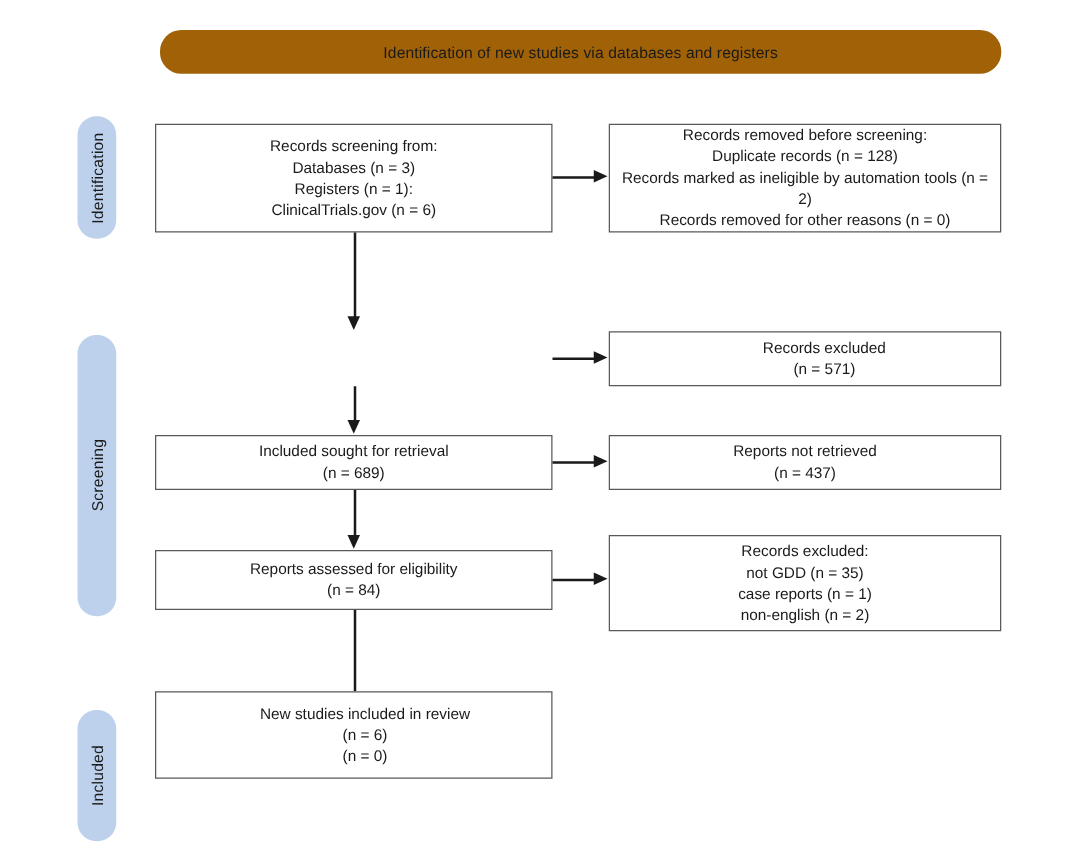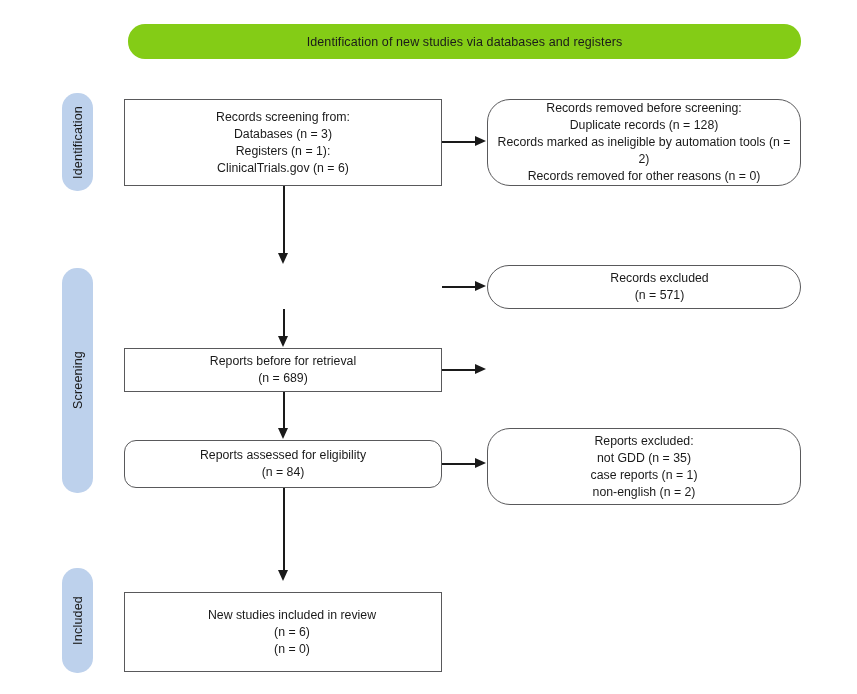--- a/index.html
+++ b/index.html
@@ -20,21 +20,21 @@
     overflow: hidden;
   }
 
   
   .banner {
     position: absolute;
     left: 128px;
     top: 24px;
     width: 673px;
     height: 35px;
-    background: #84cc16;
+    background: #a16207;
     border-radius: 17px;
     display: flex;
     align-items: center;
     justify-content: center;
   }
   .banner-text {
     font-size: 12.5px;
     color: #1a1a1a;
     letter-spacing: 0.1px;
     white-space: nowrap;
@@ -80,31 +80,31 @@
     color: #1a1a1a;
     line-height: 17px;
     text-align: center;
     white-space: nowrap;
   }
   .box.wrap .line { white-space: normal; }
 
   
   .col-left  { left: 124px; width: 318px; }
   
-  .col-right { left: 487px; width: 314px; border-radius: 23px; }
+  .col-right { left: 487px; width: 314px; }
 
   .box-identified   { top: 99px;  height: 87px; }
   .box-removed      { top: 99px;  height: 87px; }
   .box-screened     { top: 265px; height: 44px; }
   .box-excluded1    { top: 265px; height: 44px; padding-left: 37px; }
   .box-sought       { top: 348px; height: 44px; }
   .box-notretrieved { top: 348px; height: 44px; }
-  .box-assessed     { top: 440px; height: 48px; border-radius: 12px; }
+  .box-assessed     { top: 440px; height: 48px; }
   .box-excluded2    { top: 428px; height: 77px; }
-  .box-included     { top: 592px; height: 80px; padding-left: 24px; }
+  .box-included     { top: 553px; height: 70px; padding-left: 24px; }
 
   
   .conn {
     position: absolute;
     background: #1a1a1a;
   }
   .conn.h { height: 1.6px; }
   .conn.v { width: 1.6px; }
 
   .arrowhead {
@@ -168,38 +168,42 @@
     <div class="line">(n = 571)</div>
   </div>
 
   <div class="conn h" style="left:442px; top:286px; width:34px;"></div>
   <div class="arrowhead right" style="left:475px; top:281px;"></div>
 
   <div class="conn v" style="left:283px; top:309px; height:28px;"></div>
   <div class="arrowhead down" style="left:277.5px; top:336px;"></div>
 
   <div class="box col-left box-sought">
-    <div class="line">Reports before for retrieval</div>
+    <div class="line">Included sought for retrieval</div>
     <div class="line">(n = 689)</div>
   </div>
 
+  <div class="box col-right box-notretrieved">
+    <div class="line">Reports not retrieved</div>
+    <div class="line">(n = 437)</div>
+  </div>
 
   <div class="conn h" style="left:442px; top:369px; width:34px;"></div>
   <div class="arrowhead right" style="left:475px; top:364px;"></div>
 
   <div class="conn v" style="left:283px; top:392px; height:37px;"></div>
   <div class="arrowhead down" style="left:277.5px; top:428px;"></div>
 
   <div class="box col-left box-assessed">
     <div class="line">Reports assessed for eligibility</div>
     <div class="line">(n = 84)</div>
   </div>
 
   <div class="box col-right box-excluded2">
-    <div class="line">Reports excluded:</div>
+    <div class="line">Records excluded:</div>
     <div class="line">not GDD (n = 35)</div>
     <div class="line">case reports (n = 1)</div>
     <div class="line">non-english (n = 2)</div>
   </div>
 
   <div class="conn h" style="left:442px; top:463px; width:34px;"></div>
   <div class="arrowhead right" style="left:475px; top:458px;"></div>
 
   <div class="conn v" style="left:283px; top:488px; height:83px;"></div>
   <div class="arrowhead down" style="left:277.5px; top:570px;"></div>

